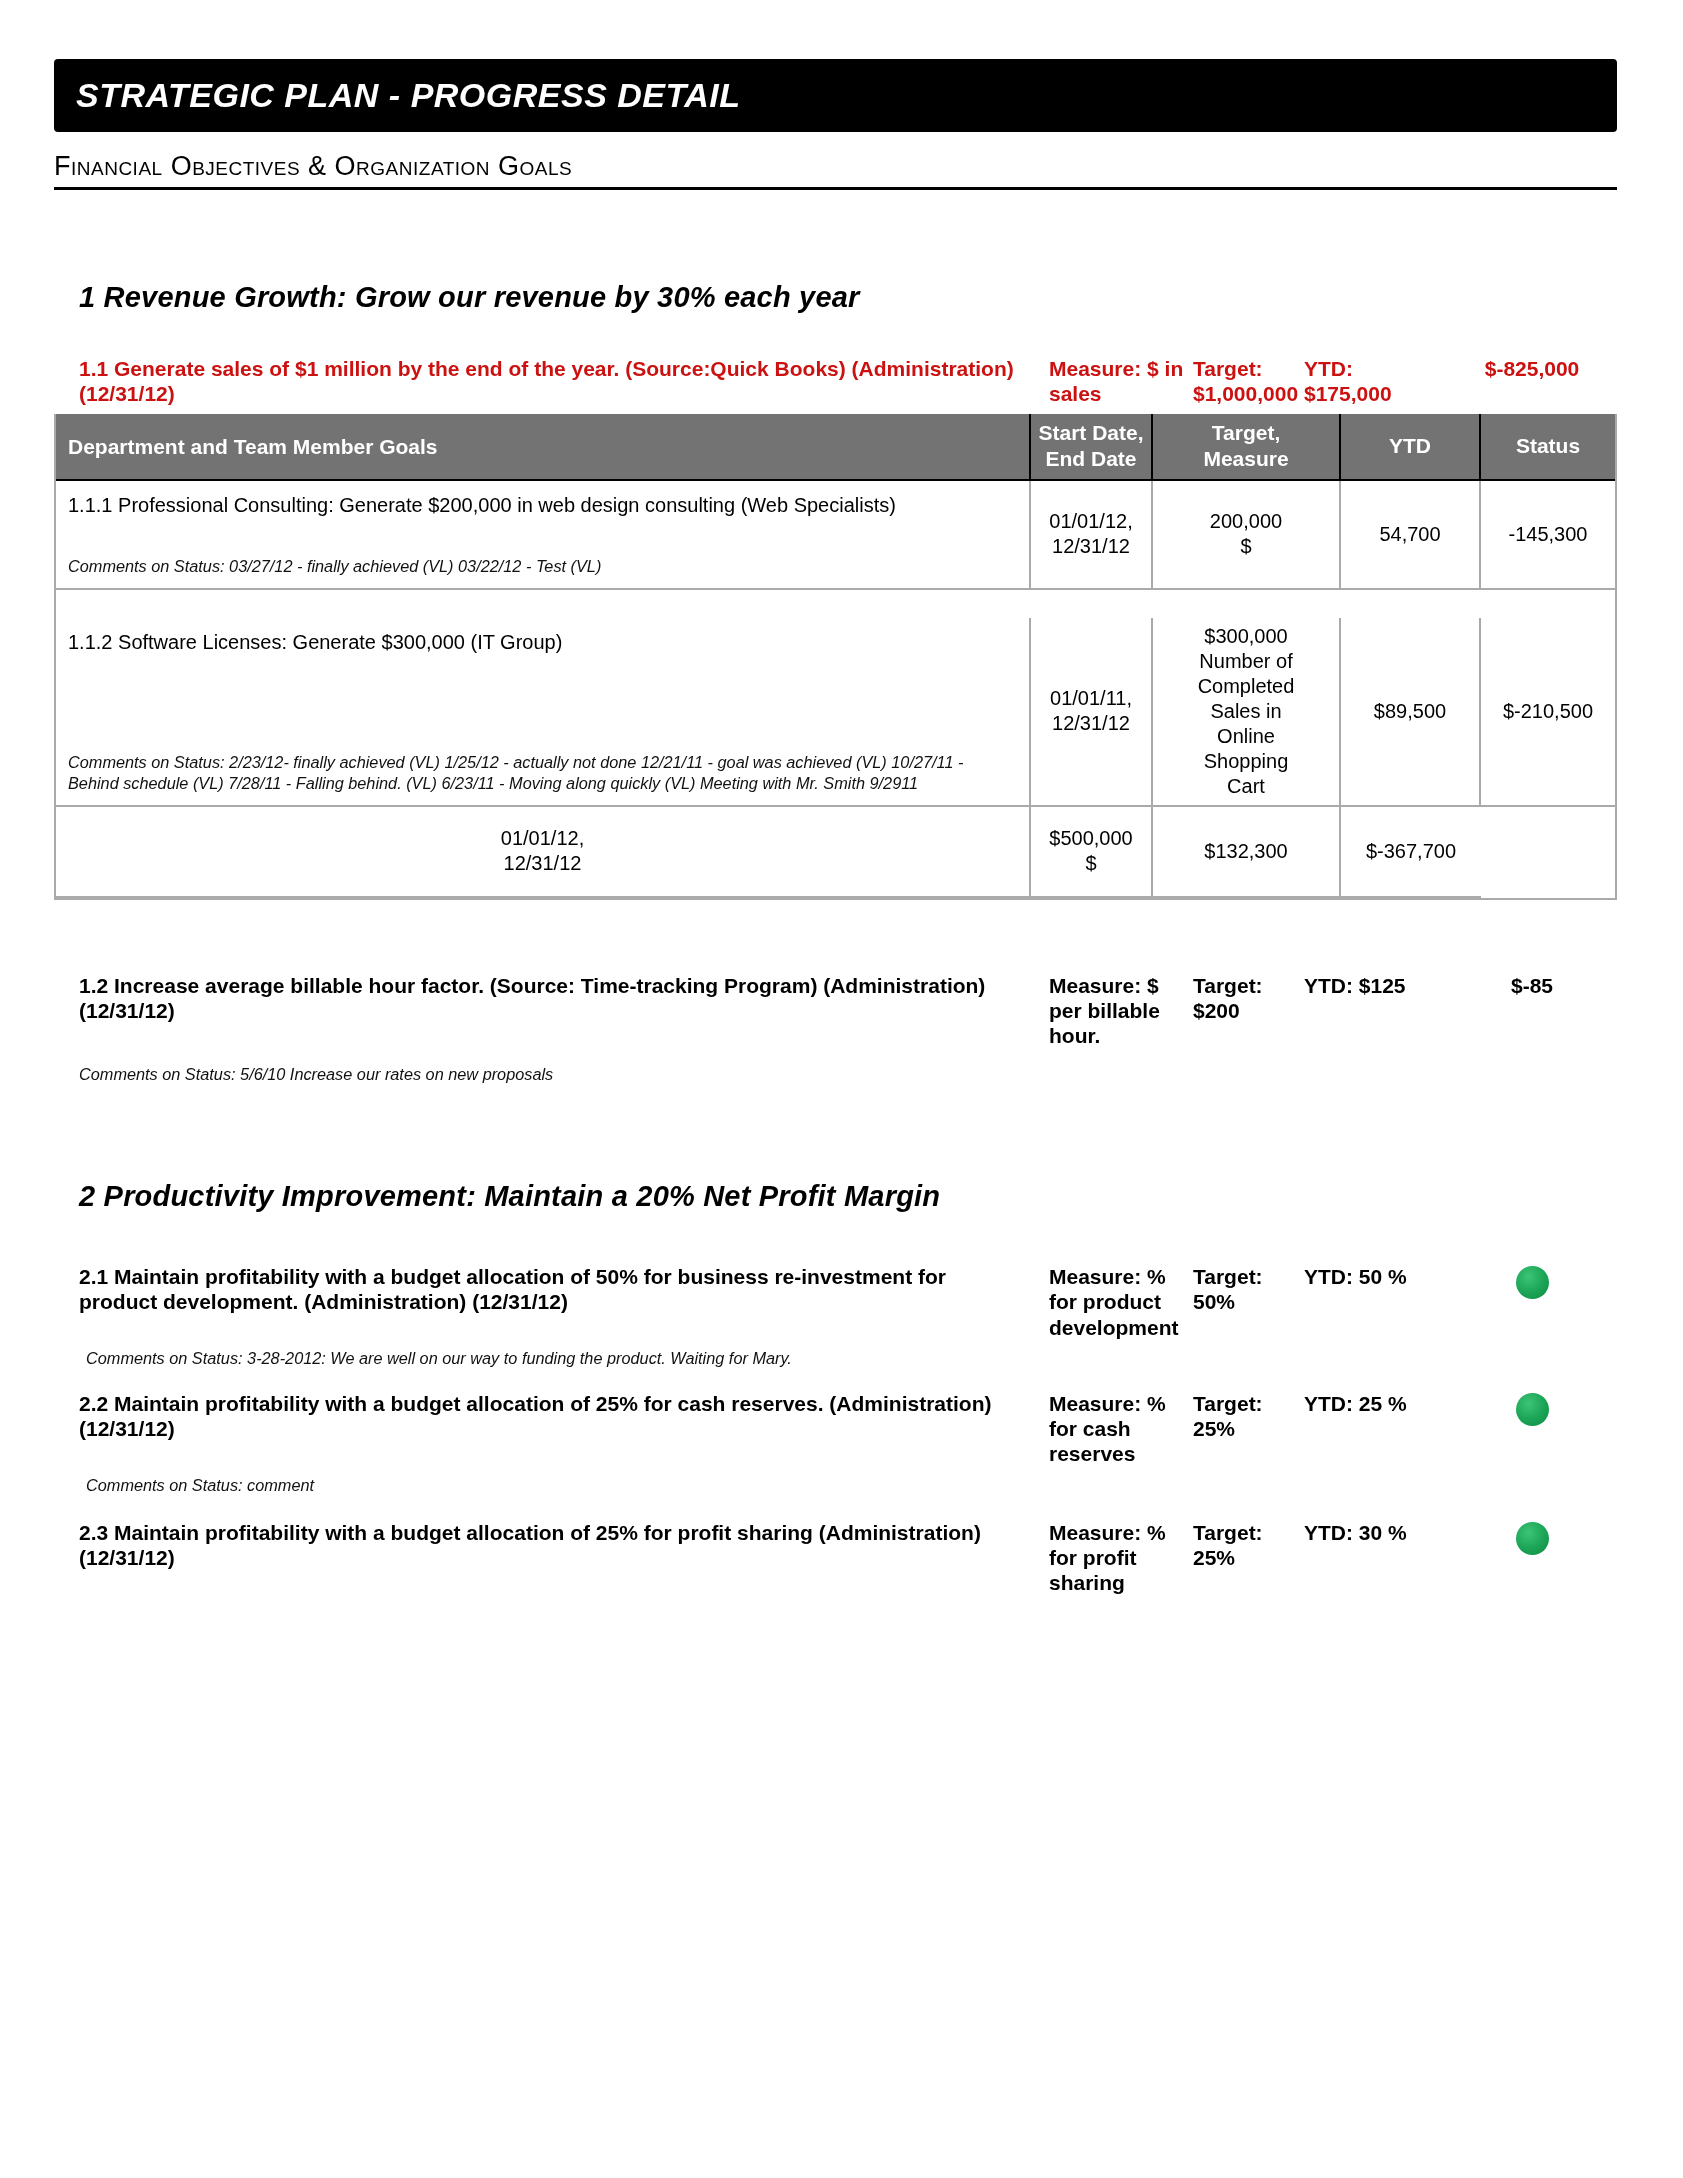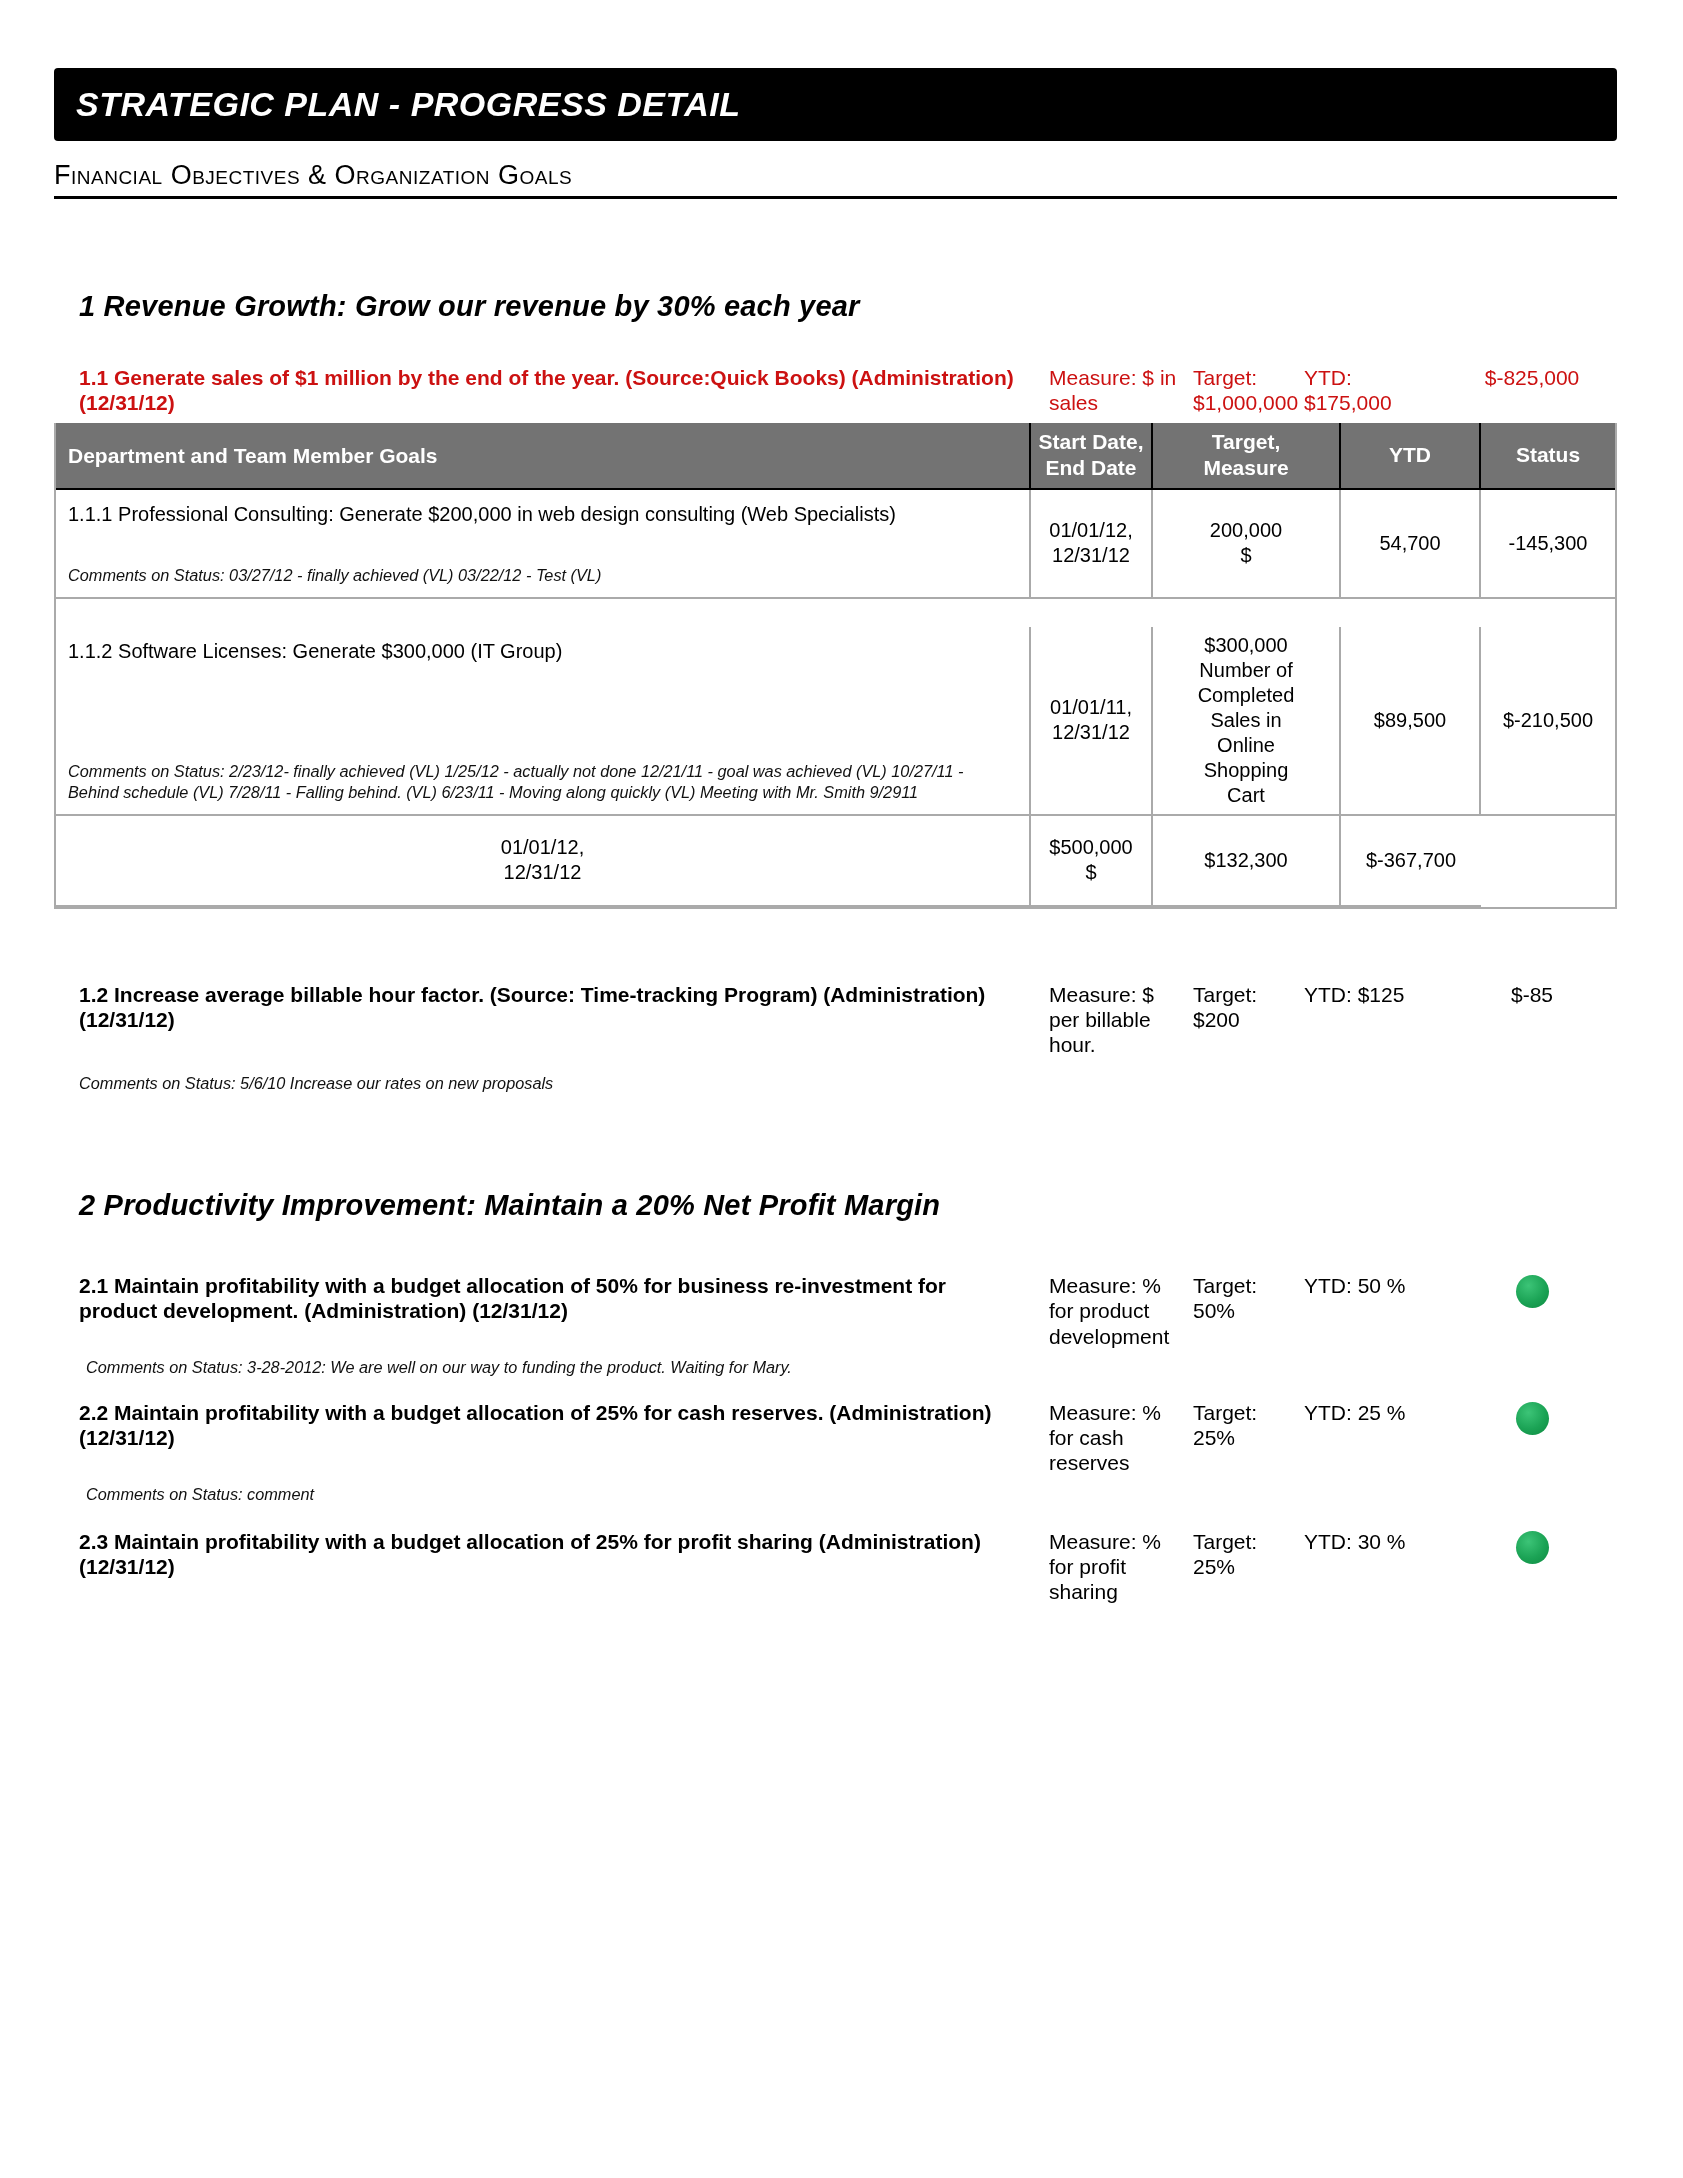--- a/index.html
+++ b/index.html
@@ -2,21 +2,21 @@
 <html><head>
 <meta charset="utf-8">
 <style>
   * { margin:0; padding:0; box-sizing:border-box; }
   html,body { background:#ffffff; }
   body {
     width:1683px; height:2178px;
     font-family:"Liberation Sans","DejaVu Sans",sans-serif;
     color:#000;
   }
-  .page { width:1683px; height:2178px; padding:9px 66px 0 54px; overflow:hidden; }
+  .page { width:1683px; height:2178px; padding:0 66px 0 54px; overflow:hidden; }
 
   
   .title-bar {
     margin-top:59px; height:73px; background:#000; border-radius:4px;
     display:flex; align-items:center; padding-left:22px;
   }
   .title-bar span {
     color:#fff; font-size:34px; font-weight:bold; font-style:italic; letter-spacing:0.5px;
   }
 
@@ -32,21 +32,21 @@
   }
   .section-heading.second { margin-top:95px; }
 
   
   .objective-row {
     display:grid;
     grid-template-columns:995px 144px 111px 149px 1fr;
     font-size:21px; line-height:1.2;
   }
   .objective-row .obj-title { font-weight:bold; padding-left:25px; padding-right:30px; }
-  .objective-row .obj-col { white-space:pre-line; padding-right:6px; }
+  .objective-row .obj-col { white-space:pre-line; padding-right:6px;font-weight:bold; }
   .objective-row .obj-value { text-align:center; }
   .objective-row.red { color:#cc1111; }
   .row-1-1 { margin-top:42px; }
 
   .comments {
     font-size:16.3px; font-style:italic; line-height:1.3; color:#111;
   }
   .obj-comments { margin-left:25px; margin-top:16px; }
 
   

